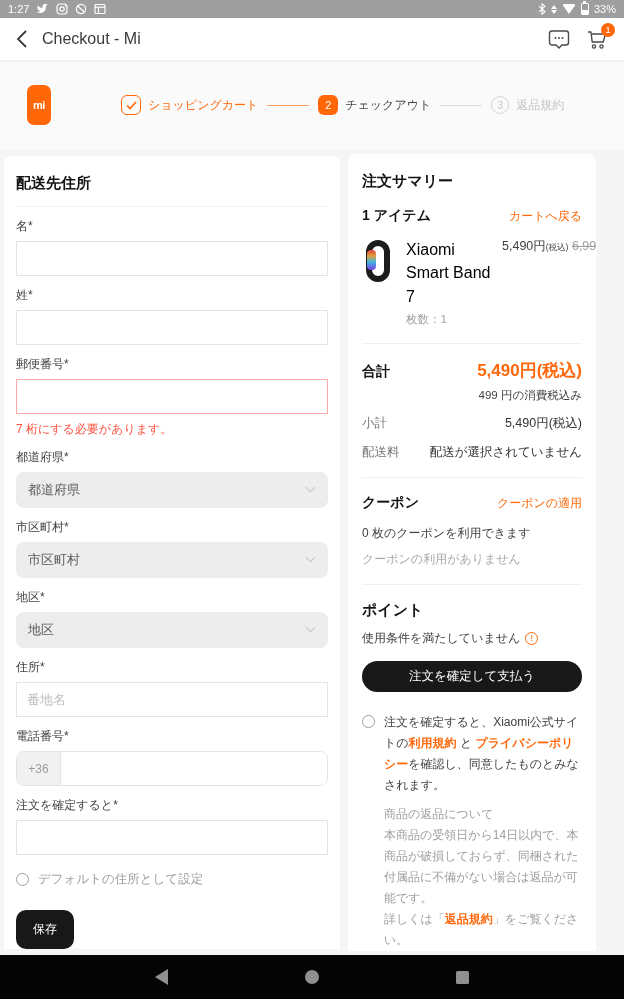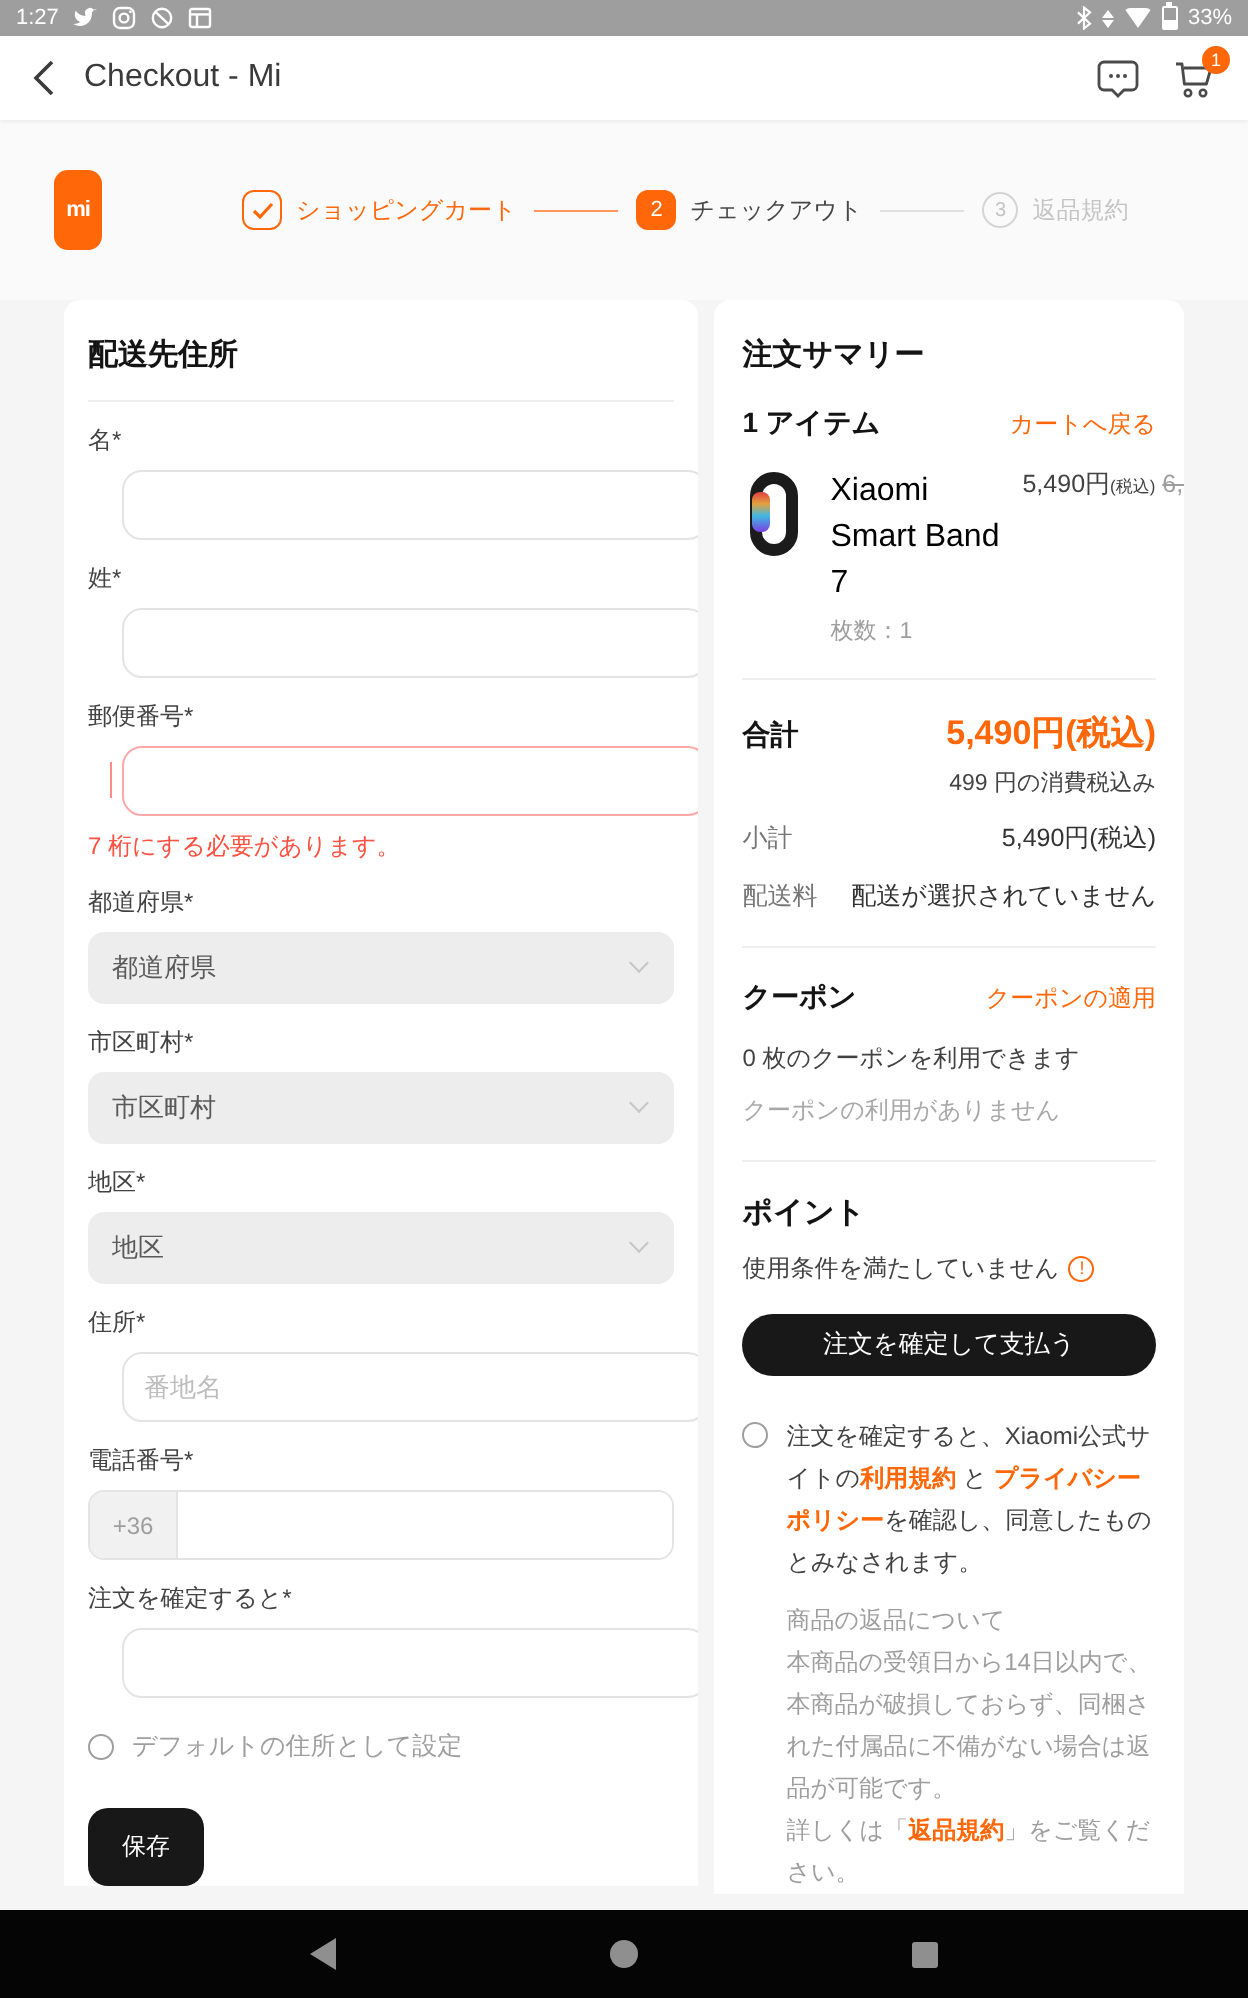--- a/index.html
+++ b/index.html
@@ -35,31 +35,31 @@
   .stepcircle { width:18px; height:18px; border-radius:50%; border:1.5px solid #d4d4d4; color:#c4c4c4; display:flex; align-items:center; justify-content:center; font-size:10px; }
   .steplabel { font-size:12px;text-align:right; }
   .steplabel.done { color:#ff6709; }
   .steplabel.active { color:#474747; }
   .steplabel.next { color:#c4c4c4; }
   .stepline { width:42px; height:1px; }
   .stepline.orange { background:#ff9a5c; }
   .stepline.gray { background:#e0e0e0; }
 
   
-  .main { height:805px; display:flex; gap:8px; padding:0 32px; align-items:flex-start; }
+  .main { height:805px; display:flex; gap:8px; padding:0 4px; align-items:center; }
   .card { background:#fff; border-radius:8px 8px 0 0; overflow:hidden; }
   .card.left { width:336px; padding:18px 12px 0; }
   .card.right { width:248px; padding:18px 14px 0; }
 
   h2.section { font-size:15px; font-weight:bold; color:#141414; }
   .divider { height:1px; background:#f0f0f0; }
   .left .head-div { margin:13px 0 2px; }
 
   .f-label { font-size:12px; color:#424242; margin:11px 0 6px; }
-  .f-input { width:100%; height:35px; border:1px solid #e4e4e4; border-radius:10px; background:#fff; font-size:13px; padding:0 10px; outline:none; color:#212121;margin-left:17px; }
+  .f-input { width:100%; height:35px; border:1px solid #e4e4e4; border-radius:0; background:#fff; font-size:13px; padding:0 10px; outline:none; color:#212121; }
   .f-input::placeholder { color:#bdbdbd; }
   .f-input.error { border-color:#ffa8a8; position:relative; }
   .err-text { font-size:12px; color:#ff5140; margin-top:7px; }
   .f-select { width:100%; height:36px; background:#ededed; border-radius:8px; display:flex; align-items:center; padding:0 12px; font-size:13px; color:#5a5a5a; position:relative; }
   .chev { position:absolute; right:14px; top:12px; width:7px; height:7px; border-right:1.5px solid #c6c6c6; border-bottom:1.5px solid #c6c6c6; transform:rotate(45deg); }
   .phone-field { display:flex; height:35px; border:1px solid #e4e4e4; border-radius:8px; overflow:hidden; }
   .phone-prefix { width:44px; background:#f1f1f1; color:#9e9e9e; font-size:12px; display:flex; align-items:center; justify-content:center; border-right:1px solid #e4e4e4; }
   .phone-field input { flex:1; border:none; outline:none; font-size:13px; padding:0 10px; }
   .caret { position:absolute; margin-left:11px; margin-top:8px; width:1px; height:18px; background:#ff8a8a; }
 

